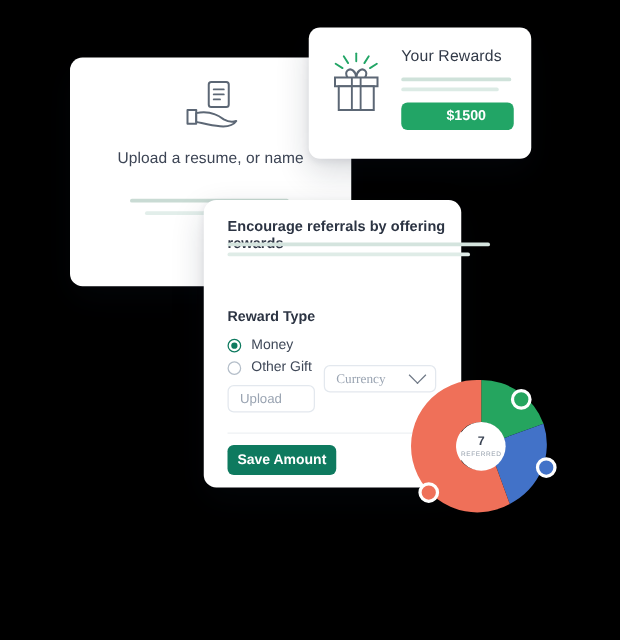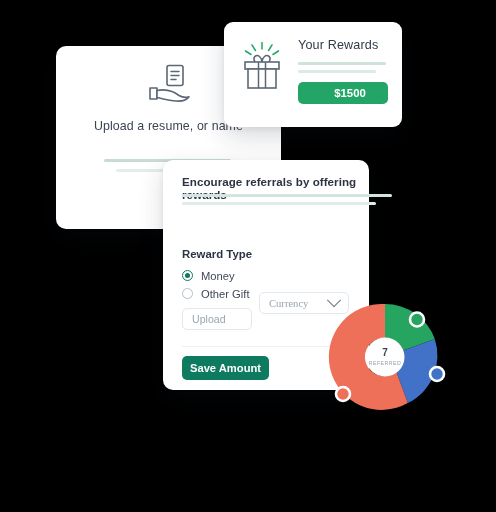--- a/index.html
+++ b/index.html
@@ -30,21 +30,21 @@
     border:0;border-radius:6px;color:#fff;font-weight:bold;cursor:pointer;
     font-family:inherit;display:flex;align-items:center;justify-content:center;
   }
   #upload-button{
     position:absolute;left:116px;top:140px;width:73px;height:25px;
     background:#0e7a5f;font-size:11.6px;border-radius:5px;
     padding-left:0;overflow:hidden;white-space:nowrap;
   }
 
   
-  #rewards-card{left:224px;top:22px;width:178px;height:105px;border-radius:9px;}
+  #rewards-card{left:247px;top:22px;width:178px;height:105px;border-radius:9px;}
   .gift-wrap{position:absolute;left:16px;top:20px;}
   .rw-title{
     position:absolute;left:74px;top:16px;font-size:12.6px;color:#323a48;
     letter-spacing:.15px;
   }
   .rw-l1{position:absolute;left:74px;width:88px;top:40px;background:#cfe2da;}
   .rw-l2{position:absolute;left:74px;width:78px;top:48px;background:#dcebe5;}
   #rewards-amount-button{
     position:absolute;left:74px;top:60px;width:90px;height:22px;
     background:#22a566;font-size:11.4px;border-radius:5px;padding-left:20px;
@@ -63,21 +63,21 @@
     background:#f4f7f6;border-radius:9px;
   }
   #referral-toggle .knob{
     position:absolute;left:1px;top:1px;width:16px;height:16px;border-radius:50%;
     background:#16795e;
   }
   .rf-sub{
     position:absolute;left:19px;top:88px;font-size:11.4px;font-weight:bold;
     color:#2c3443;
   }
-  .radio-row{position:absolute;left:19px;display:flex;align-items:flex-start;gap:8px;}
+  .radio-row{position:absolute;left:19px;display:flex;align-items:center;gap:8px;}
   .radio{
     width:11px;height:11px;border-radius:50%;border:1.4px solid #b4bec9;
     box-sizing:border-box;position:relative;flex:0 0 auto;background:#fff;
   }
   .radio.on{border-color:#0e7a5f;}
   .radio.on:after{
     content:"";position:absolute;left:2px;top:2px;width:5px;height:5px;
     border-radius:50%;background:#0e7a5f;
   }
   .radio-label{font-size:11.2px;color:#3f4858;}

